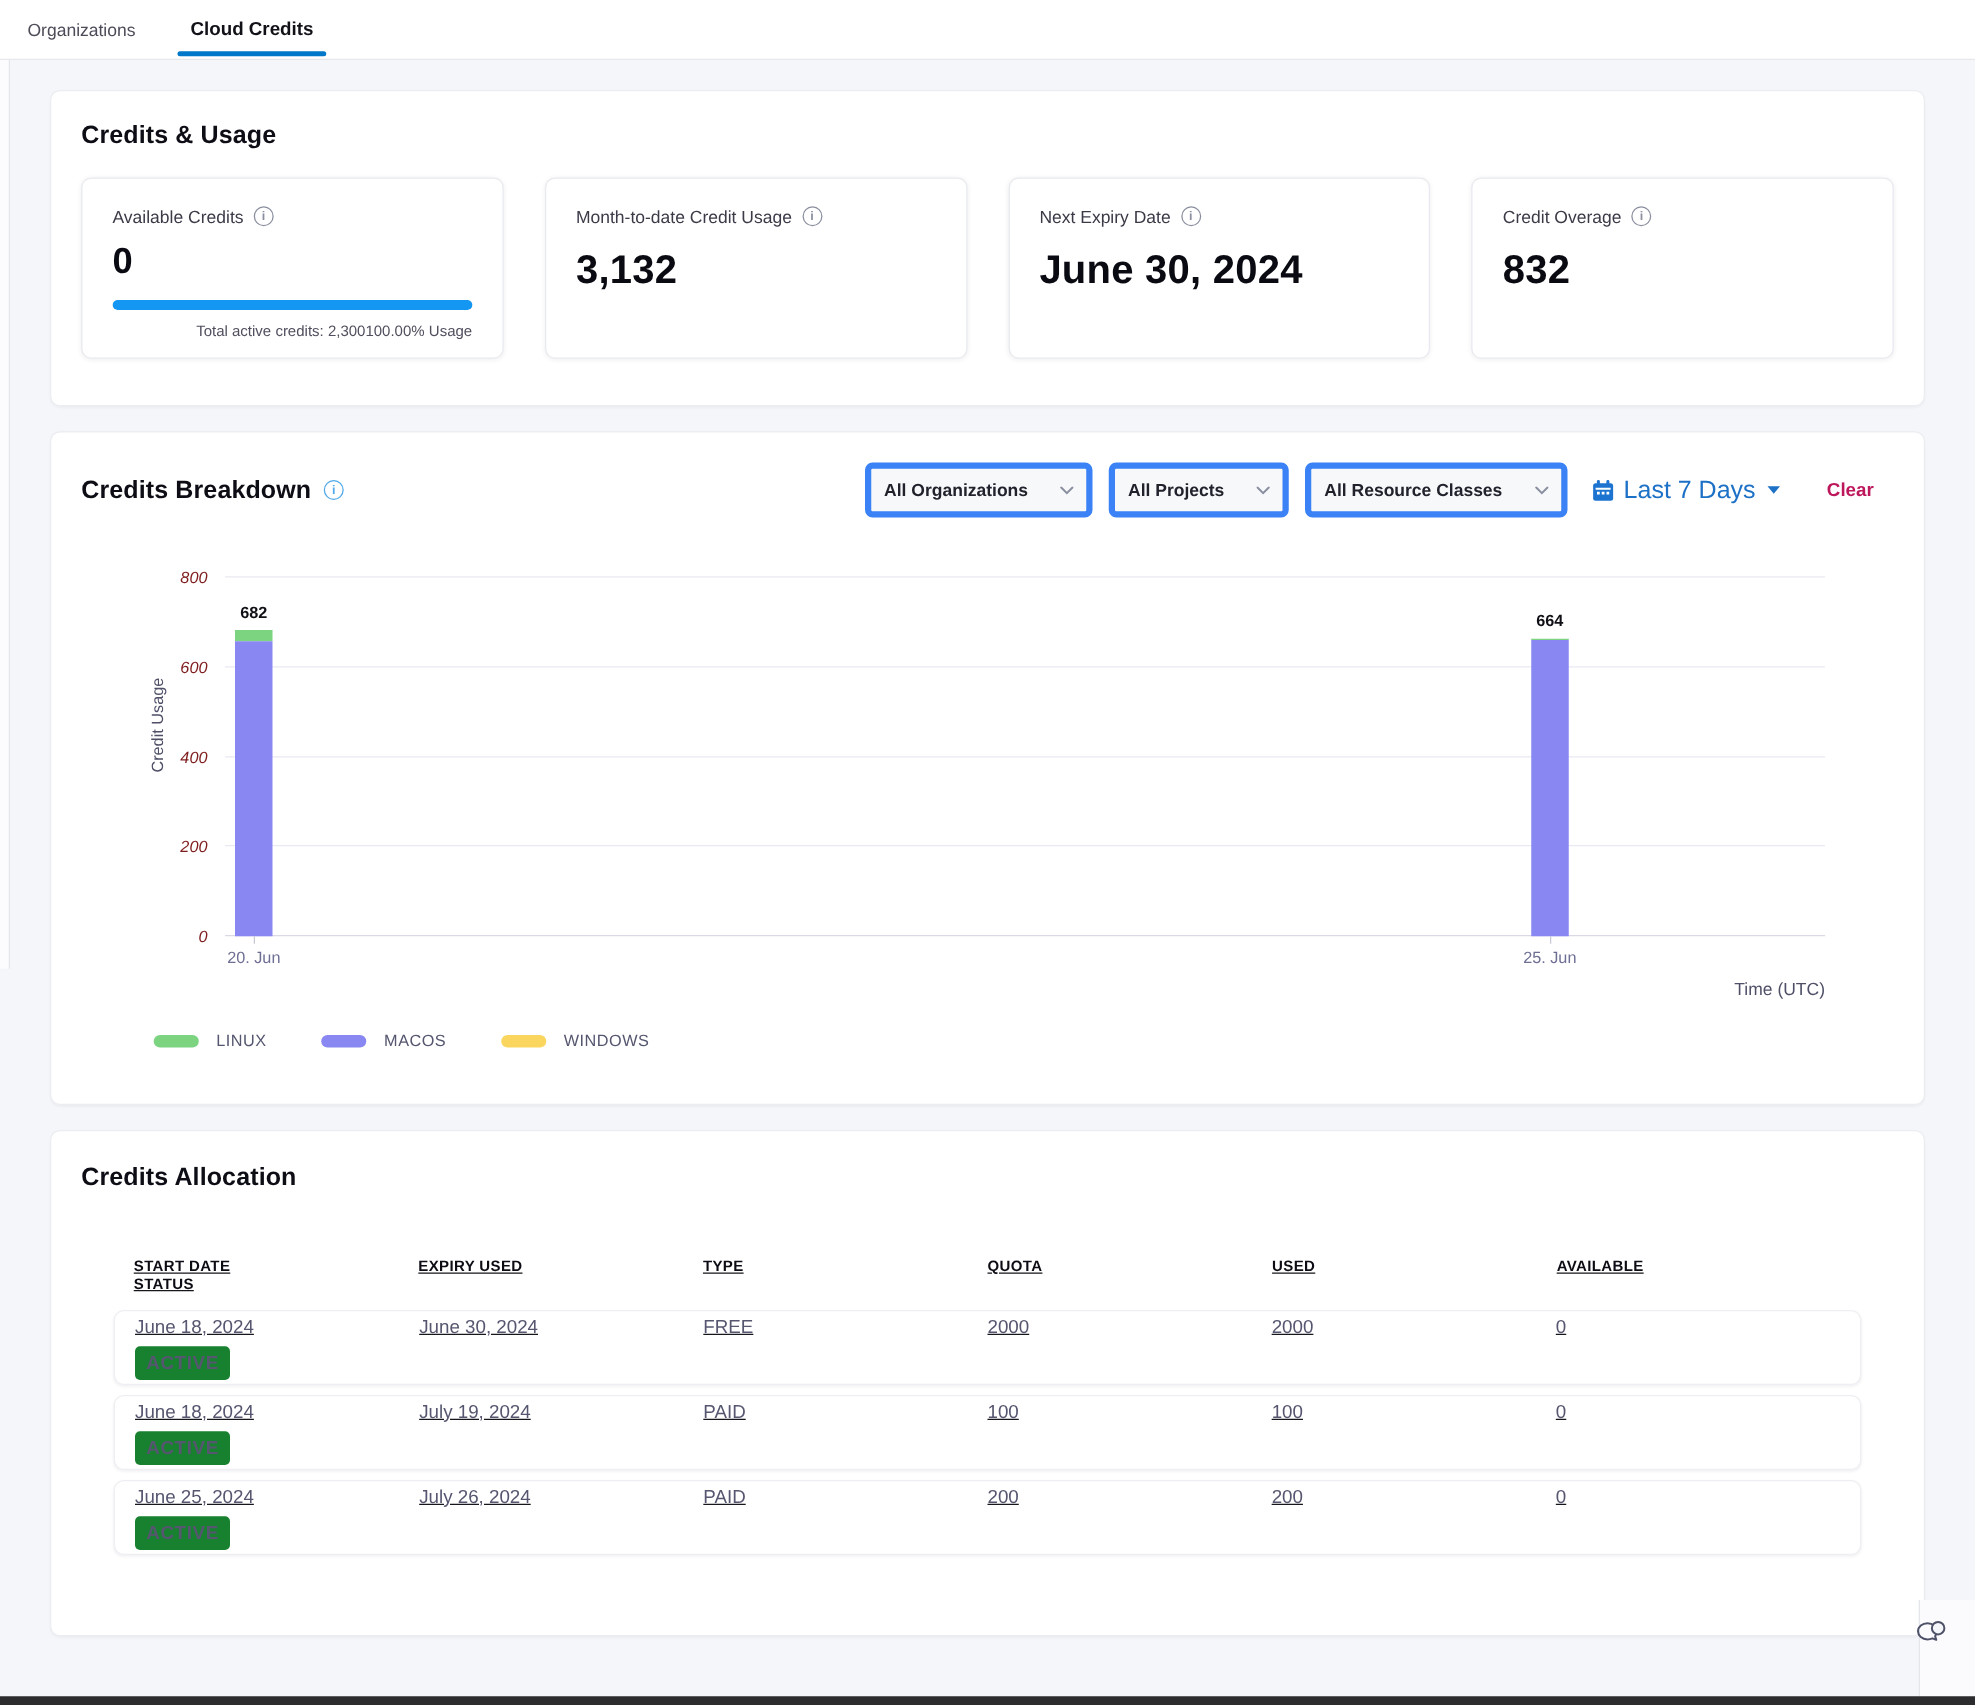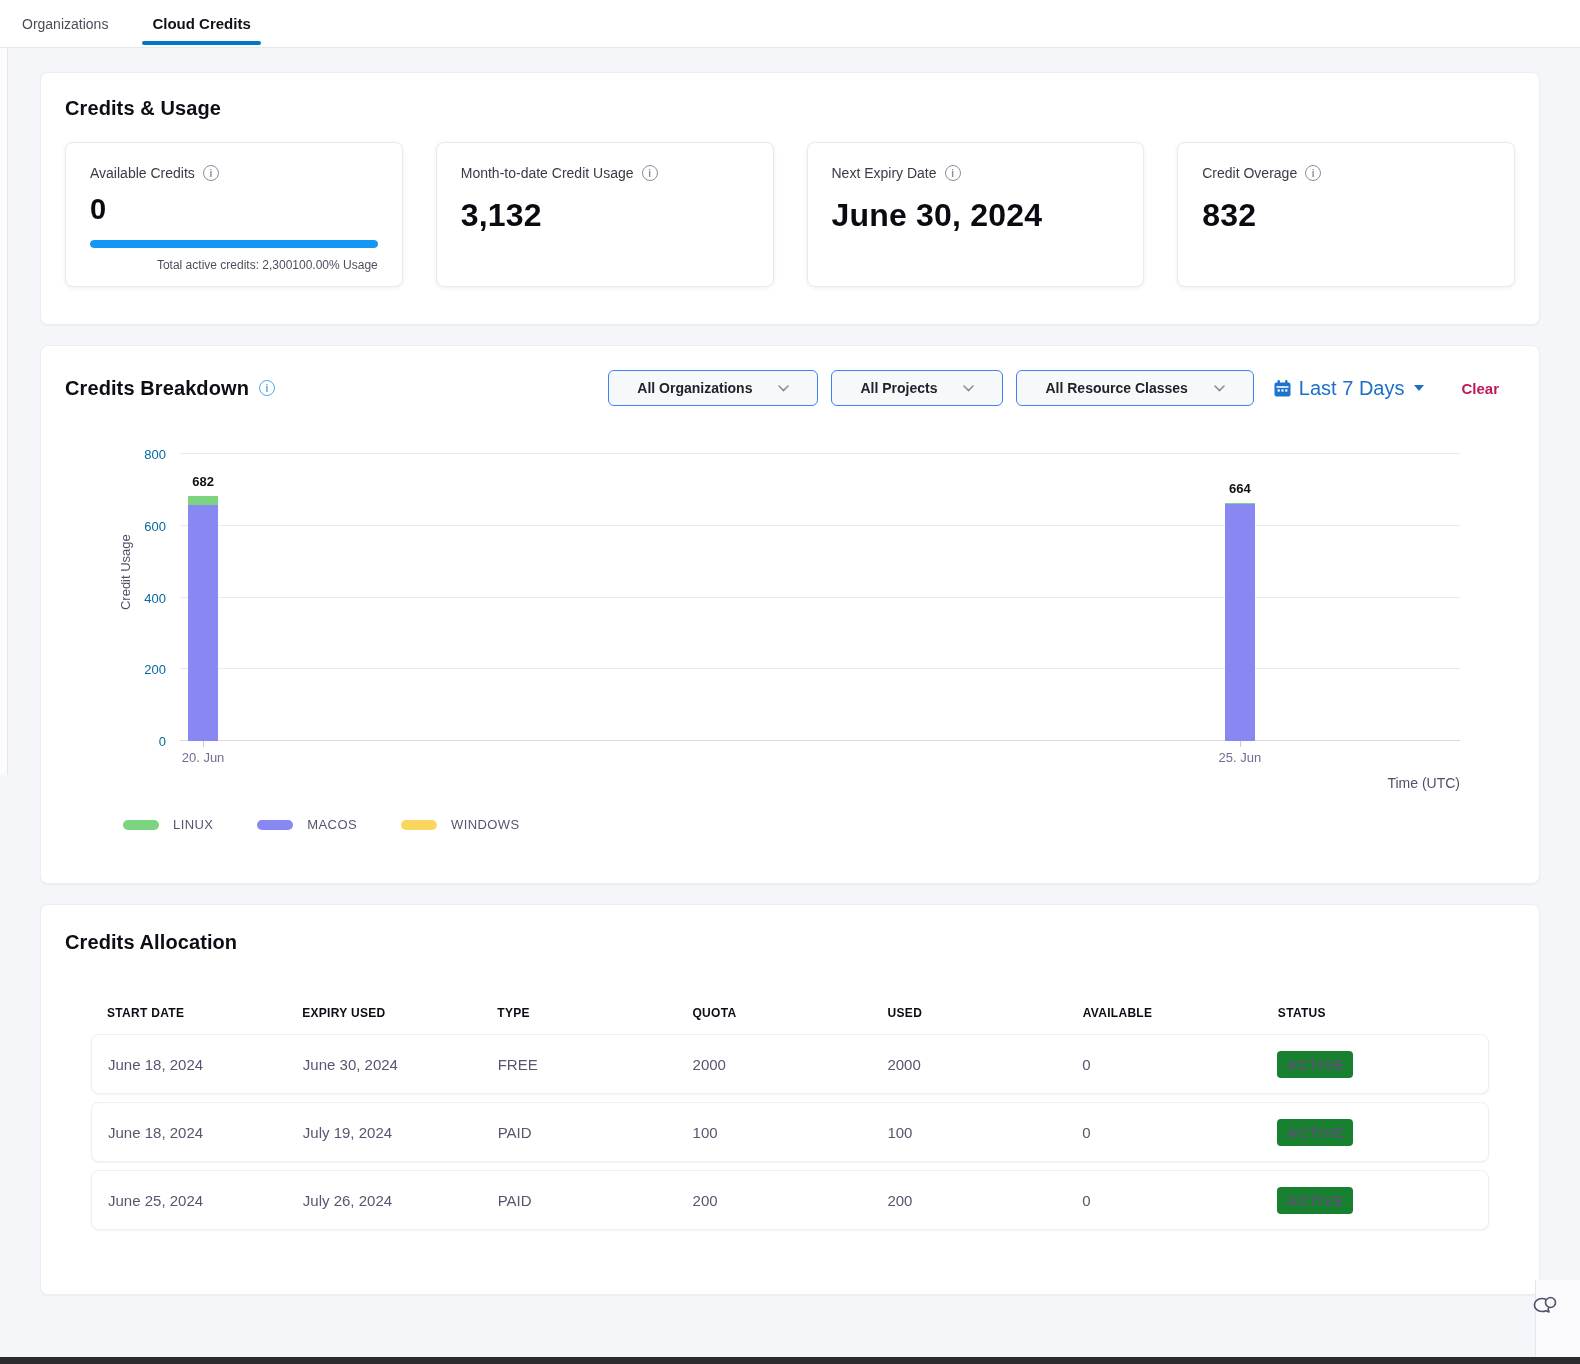--- a/index.html
+++ b/index.html
@@ -55,51 +55,51 @@
   .progress-track { height: 8px; border-radius: 5px; background: #e3e6ec; margin-top: 14px; overflow: hidden; }
   .progress-fill { height: 100%; border-radius: 5px; background: #1496f3; }
   .stat-footer { display: flex; justify-content: flex-end; margin-top: 10px; font-size: 12px; color: #4f4f5e; }
   
   .breakdown-panel { padding: 24px 24px 40px 24px; height: 539px; }
   .breakdown-header { display: flex; align-items: center; }
   .breakdown-title-wrap { display: flex; align-items: center; gap: 10px; }
   .filters { margin-left: auto; display: flex; align-items: center; gap: 13px; }
   .select-box {
     display: flex; align-items: center; gap: 26px; background: #f7f8fa;
-    border: 1px solid #3b82f6; border-radius: 6px; padding: 9px 28px;
+    border: 5px solid #3b82f6; border-radius: 6px; padding: 9px 10px;
     font-size: 14px; font-weight: 600; color: #22222d; cursor: pointer;
   }
   .chev { width: 11px; height: 7px; flex: 0 0 auto; }
   .date-filter { display: flex; align-items: center; gap: 7px; color: #1c70c6; font-size: 20px; font-weight: 400; cursor: pointer; margin-left: 6px; }
   .caret-down { width: 0; height: 0; border-left: 5px solid transparent; border-right: 5px solid transparent; border-top: 6px solid #1c70c6; margin-left: 3px; }
   .clear-link { color: #be185d; font-size: 15px; font-weight: 700; cursor: pointer; margin-left: 24px; margin-right: 16px; }
   
   .chart-wrap { position: relative; margin-top: 48px; height: 287px; margin-left: 115px; margin-right: 55px; }
   .gridline { position: absolute; left: 0; right: 0; height: 1px; background: #e9e9f1; }
   .gridline.zero { background: #d9dae5; }
-  .ytick-label { position: absolute; right: calc(100% + 14px); transform: translateY(-50%); font-size: 13px; color: #0369a1; }
+  .ytick-label { position: absolute; right: calc(100% + 14px); transform: translateY(-50%); font-size: 13px; color: #7f1d1d; font-style: italic; }
   .y-axis-title {
     position: absolute; left: -92px; top: 50%;
     transform: rotate(-90deg) translateX(44%); transform-origin: center;
     font-size: 13px; color: #4f5068; white-space: nowrap;
   }
   .bar { position: absolute; bottom: 0; width: 30px; display: flex; flex-direction: column-reverse; cursor: pointer; }
   .bar-seg { width: 100%; }
   .bar-total { position: absolute; transform: translateX(-50%); font-size: 13px; font-weight: 700; color: #101016; }
   .xtick { position: absolute; top: 100%; width: 1px; height: 6px; background: #c7c9d6; }
   .xtick-label { position: absolute; top: calc(100% + 9px); transform: translateX(-50%); font-size: 13px; color: #6e6f94; white-space: nowrap; }
   .x-axis-title { text-align: right; margin: 34px 55px 0 0; font-size: 14px; color: #4f5068; }
   .legend { display: flex; align-items: center; gap: 44px; margin: 26px 0 0 58px; }
   .legend-item { display: flex; align-items: center; gap: 14px; }
   .legend-pill { width: 36px; height: 10px; border-radius: 5px; }
   .legend-label { font-size: 13px; color: #55566f; letter-spacing: .4px; }
   
   .alloc-panel { padding: 26px 24px 56px 24px; }
   .alloc-table { margin: 52px 26px 0 26px; }
-  .alloc-head, .alloc-row { display: grid; grid-template-columns: repeat(7, 1fr); }
+  .alloc-head, .alloc-row { display: grid; grid-template-columns: repeat(6, 1fr); text-decoration: underline; }
   .alloc-head { padding: 0 16px 14px 16px; }
   .alloc-head span { font-size: 12px; font-weight: 700; letter-spacing: .3px; color: #0c0c14; }
   .alloc-row {
     background: #fff; border: 1px solid #edeff3; border-radius: 8px;
     box-shadow: 0 1px 2px rgba(25,25,50,.05);
     padding: 0 16px; height: 60px; align-items: center; margin-bottom: 8px;
   }
   .alloc-row span { font-size: 15px; color: #565670; }
   .status-badge {
     display: inline-block; background: #188130; color: #fff; font-size: 11px;

